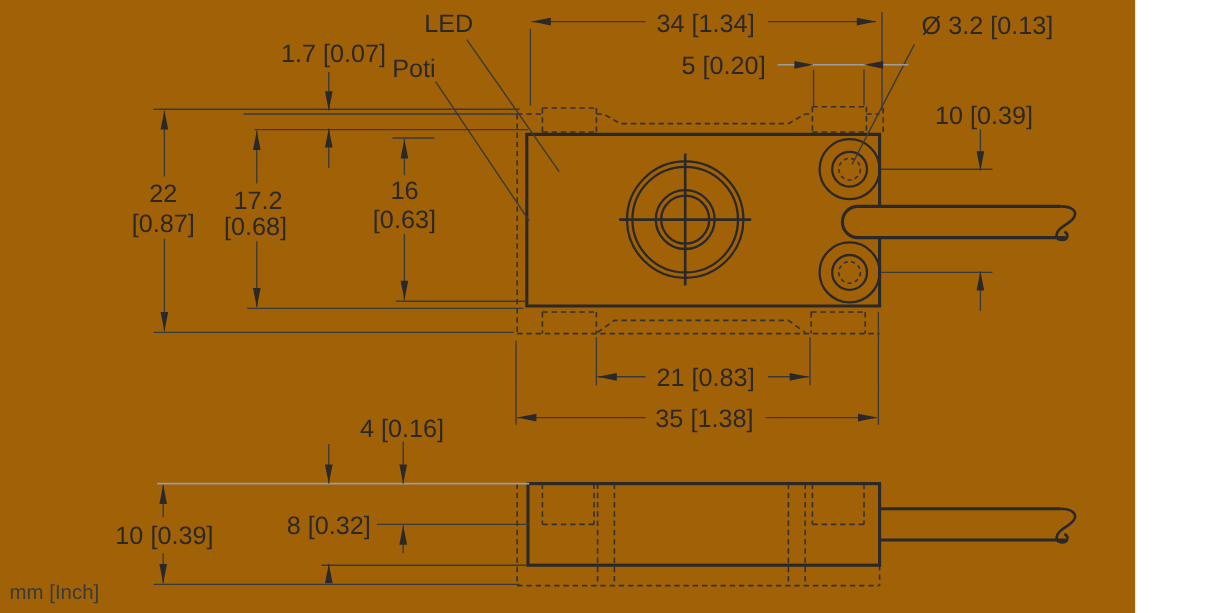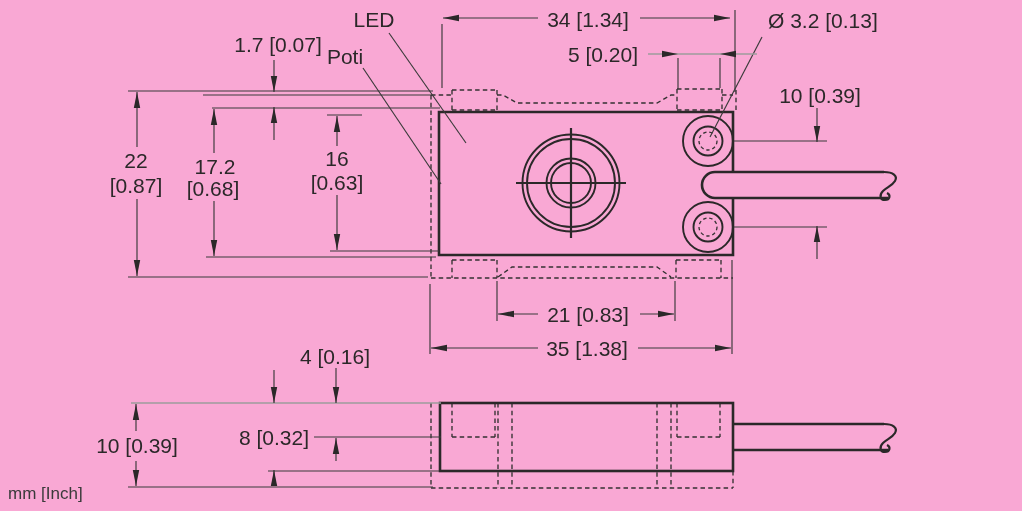--- a/index.html
+++ b/index.html
@@ -1,16 +1,16 @@
 <!DOCTYPE html>
 <html><head>
 <meta charset="utf-8">
 <style>
   html,body{margin:0;padding:0;background:#fff;}
-  #stage{position:relative;width:1022px;height:511px;background:#f9a8d4;overflow:hidden;}
+  #stage{position:relative;width:946px;height:511px;background:#a16207;overflow:hidden;}
   svg{display:block;}
   .outline{stroke:#2b2829;stroke-width:2.6;fill:none;stroke-linejoin:miter;}
   .med{stroke:#2b2829;stroke-width:2.2;fill:none;}
   .circ{stroke:#2b2829;stroke-width:1.9;fill:none;}
   .thin{stroke:#3a3a3a;stroke-width:1.15;fill:none;}
   .gray{stroke:#9d9d9d;stroke-width:1.3;fill:none;}
   .dash{stroke:#343132;stroke-width:1.35;fill:none;stroke-dasharray:4.5 3.2;}
   .dashc{stroke:#343132;stroke-width:1.3;fill:none;stroke-dasharray:3.4 2.8;}
   .arrow{fill:#2b2829;stroke:none;}
   .dim{font:21px "Liberation Sans", sans-serif;fill:#2b2829;}

